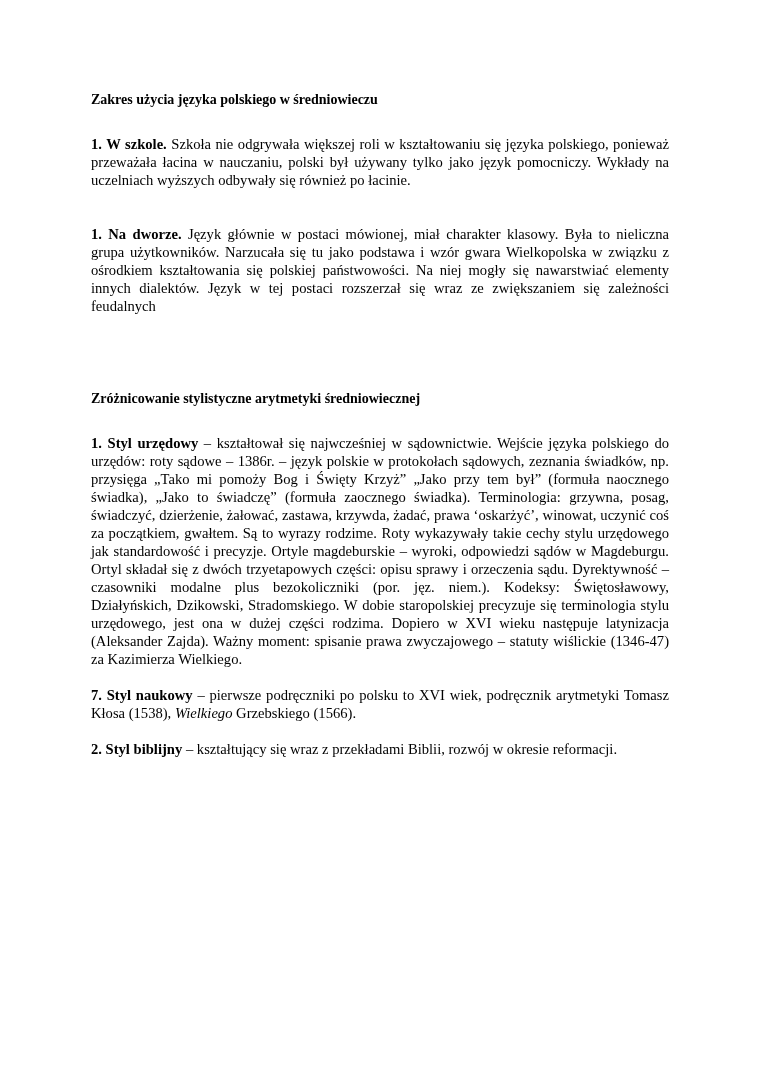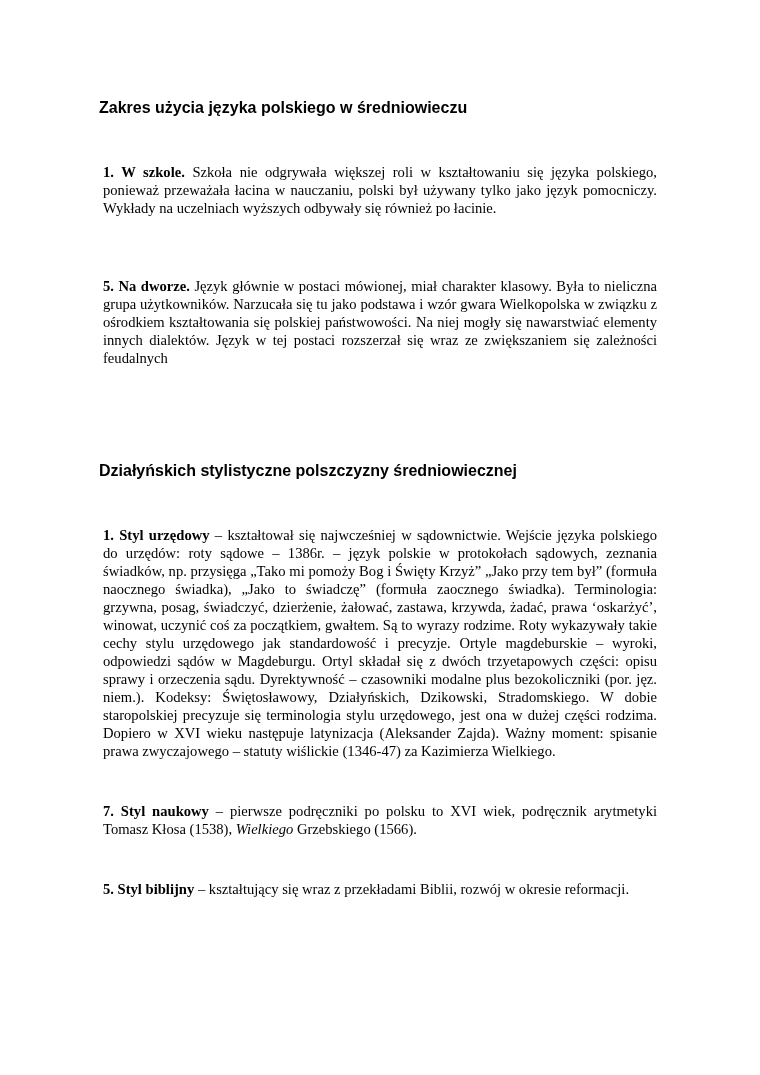--- a/index.html
+++ b/index.html
@@ -2,43 +2,43 @@
 <html><head>
   <meta charset="utf-8">
   <style>
     html, body { margin: 0; padding: 0; background: #ffffff; }
     body { width: 760px; height: 1075px; overflow: hidden; position: relative; }
     .page {
       position: absolute; left: 91px; top: 88px; width: 578px;
       font-family: "Liberation Serif", serif; color: #000; font-size: 14.6px; line-height: 18px;
     }
     h2 {
-      font-family: Liberation Sans, sans-serif; font-size: 16px; font-weight: bold;
-      margin: 8px; line-height: 24px;
+      font-family: Liberation Serif, serif; font-size: 14px; font-weight: bold;
+      margin: 0; line-height: 24px;
     }
-    p { margin: 12px; text-align: justify; }
+    p { margin: 0; text-align: justify; }
     .gap1 { height: 23px; }
     .gap2 { height: 18px; }
     .gap-big { height: 54px; }
     b { font-weight: bold; }
   </style>
 </head>
 <body>
 
 <div class="page">
   <h2>Zakres użycia języka polskiego w średniowieczu</h2>
   <div class="gap1"></div>
   <p><b>1. W szkole.</b><span> Szkoła nie odgrywała większej roli w kształtowaniu się języka polskiego, ponieważ przeważała łacina w nauczaniu, polski był używany tylko jako język pomocniczy. Wykłady na uczelniach wyższych odbywały się również po łacinie.</span></p>
   <div class="gap2"></div>
   <div class="gap2"></div>
-  <p><b>5. Na dworze.</b><span> Język głównie w postaci mówionej, miał charakter klasowy. Była to nieliczna grupa użytkowników. Narzucała się tu jako podstawa i wzór gwara Wielkopolska w związku z ośrodkiem kształtowania się polskiej państwowości. Na niej mogły się nawarstwiać elementy innych dialektów. Język w tej postaci rozszerzał się wraz ze zwiększaniem się zależności feudalnych</span></p>
+  <p><b>1. Na dworze.</b><span> Język głównie w postaci mówionej, miał charakter klasowy. Była to nieliczna grupa użytkowników. Narzucała się tu jako podstawa i wzór gwara Wielkopolska w związku z ośrodkiem kształtowania się polskiej państwowości. Na niej mogły się nawarstwiać elementy innych dialektów. Język w tej postaci rozszerzał się wraz ze zwiększaniem się zależności feudalnych</span></p>
   <div class="gap2"></div>
 
   <div class="gap-big"></div>
 
-  <h2>Działyńskich stylistyczne polszczyzny średniowiecznej</h2>
+  <h2>Zróżnicowanie stylistyczne arytmetyki średniowiecznej</h2>
   <div class="gap1"></div>
   <p><b>1. Styl urzędowy</b><span> – kształtował się najwcześniej w sądownictwie. Wejście języka polskiego do urzędów: roty sądowe – 1386r. – język polskie w protokołach sądowych, zeznania świadków, np. przysięga „Tako mi pomoży Bog i Święty Krzyż” „Jako przy tem był” (formuła naocznego świadka), „Jako to świadczę” (formuła zaocznego świadka). Terminologia: grzywna, posag, świadczyć, dzierżenie, żałować, zastawa, krzywda, żadać, prawa ‘oskarżyć’, winowat, uczynić coś za początkiem, gwałtem. Są to wyrazy rodzime. Roty wykazywały takie cechy stylu urzędowego jak standardowość i precyzje. Ortyle magdeburskie – wyroki, odpowiedzi sądów w Magdeburgu. Ortyl składał się z dwóch trzyetapowych części: opisu sprawy i orzeczenia sądu. Dyrektywność – czasowniki modalne plus bezokoliczniki (por. jęz. niem.). Kodeksy: Świętosławowy, Działyńskich, Dzikowski, Stradomskiego. W dobie staropolskiej precyzuje się terminologia stylu urzędowego, jest ona w dużej części rodzima. Dopiero w XVI wieku następuje latynizacja (Aleksander Zajda). Ważny moment: spisanie prawa zwyczajowego – statuty wiślickie (1346-47) za Kazimierza Wielkiego.</span></p>
   <div class="gap2"></div>
   <p><b>7. Styl naukowy</b><span> – pierwsze podręczniki po polsku to XVI wiek, podręcznik arytmetyki Tomasz Kłosa (1538), </span><i>Wielkiego</i><span> Grzebskiego (1566).</span></p>
   <div class="gap2"></div>
-  <p><b>5. Styl biblijny</b><span> – kształtujący się wraz z przekładami Biblii, rozwój w okresie reformacji.</span></p>
+  <p><b>2. Styl biblijny</b><span> – kształtujący się wraz z przekładami Biblii, rozwój w okresie reformacji.</span></p>
 </div>
 
 </body></html>

